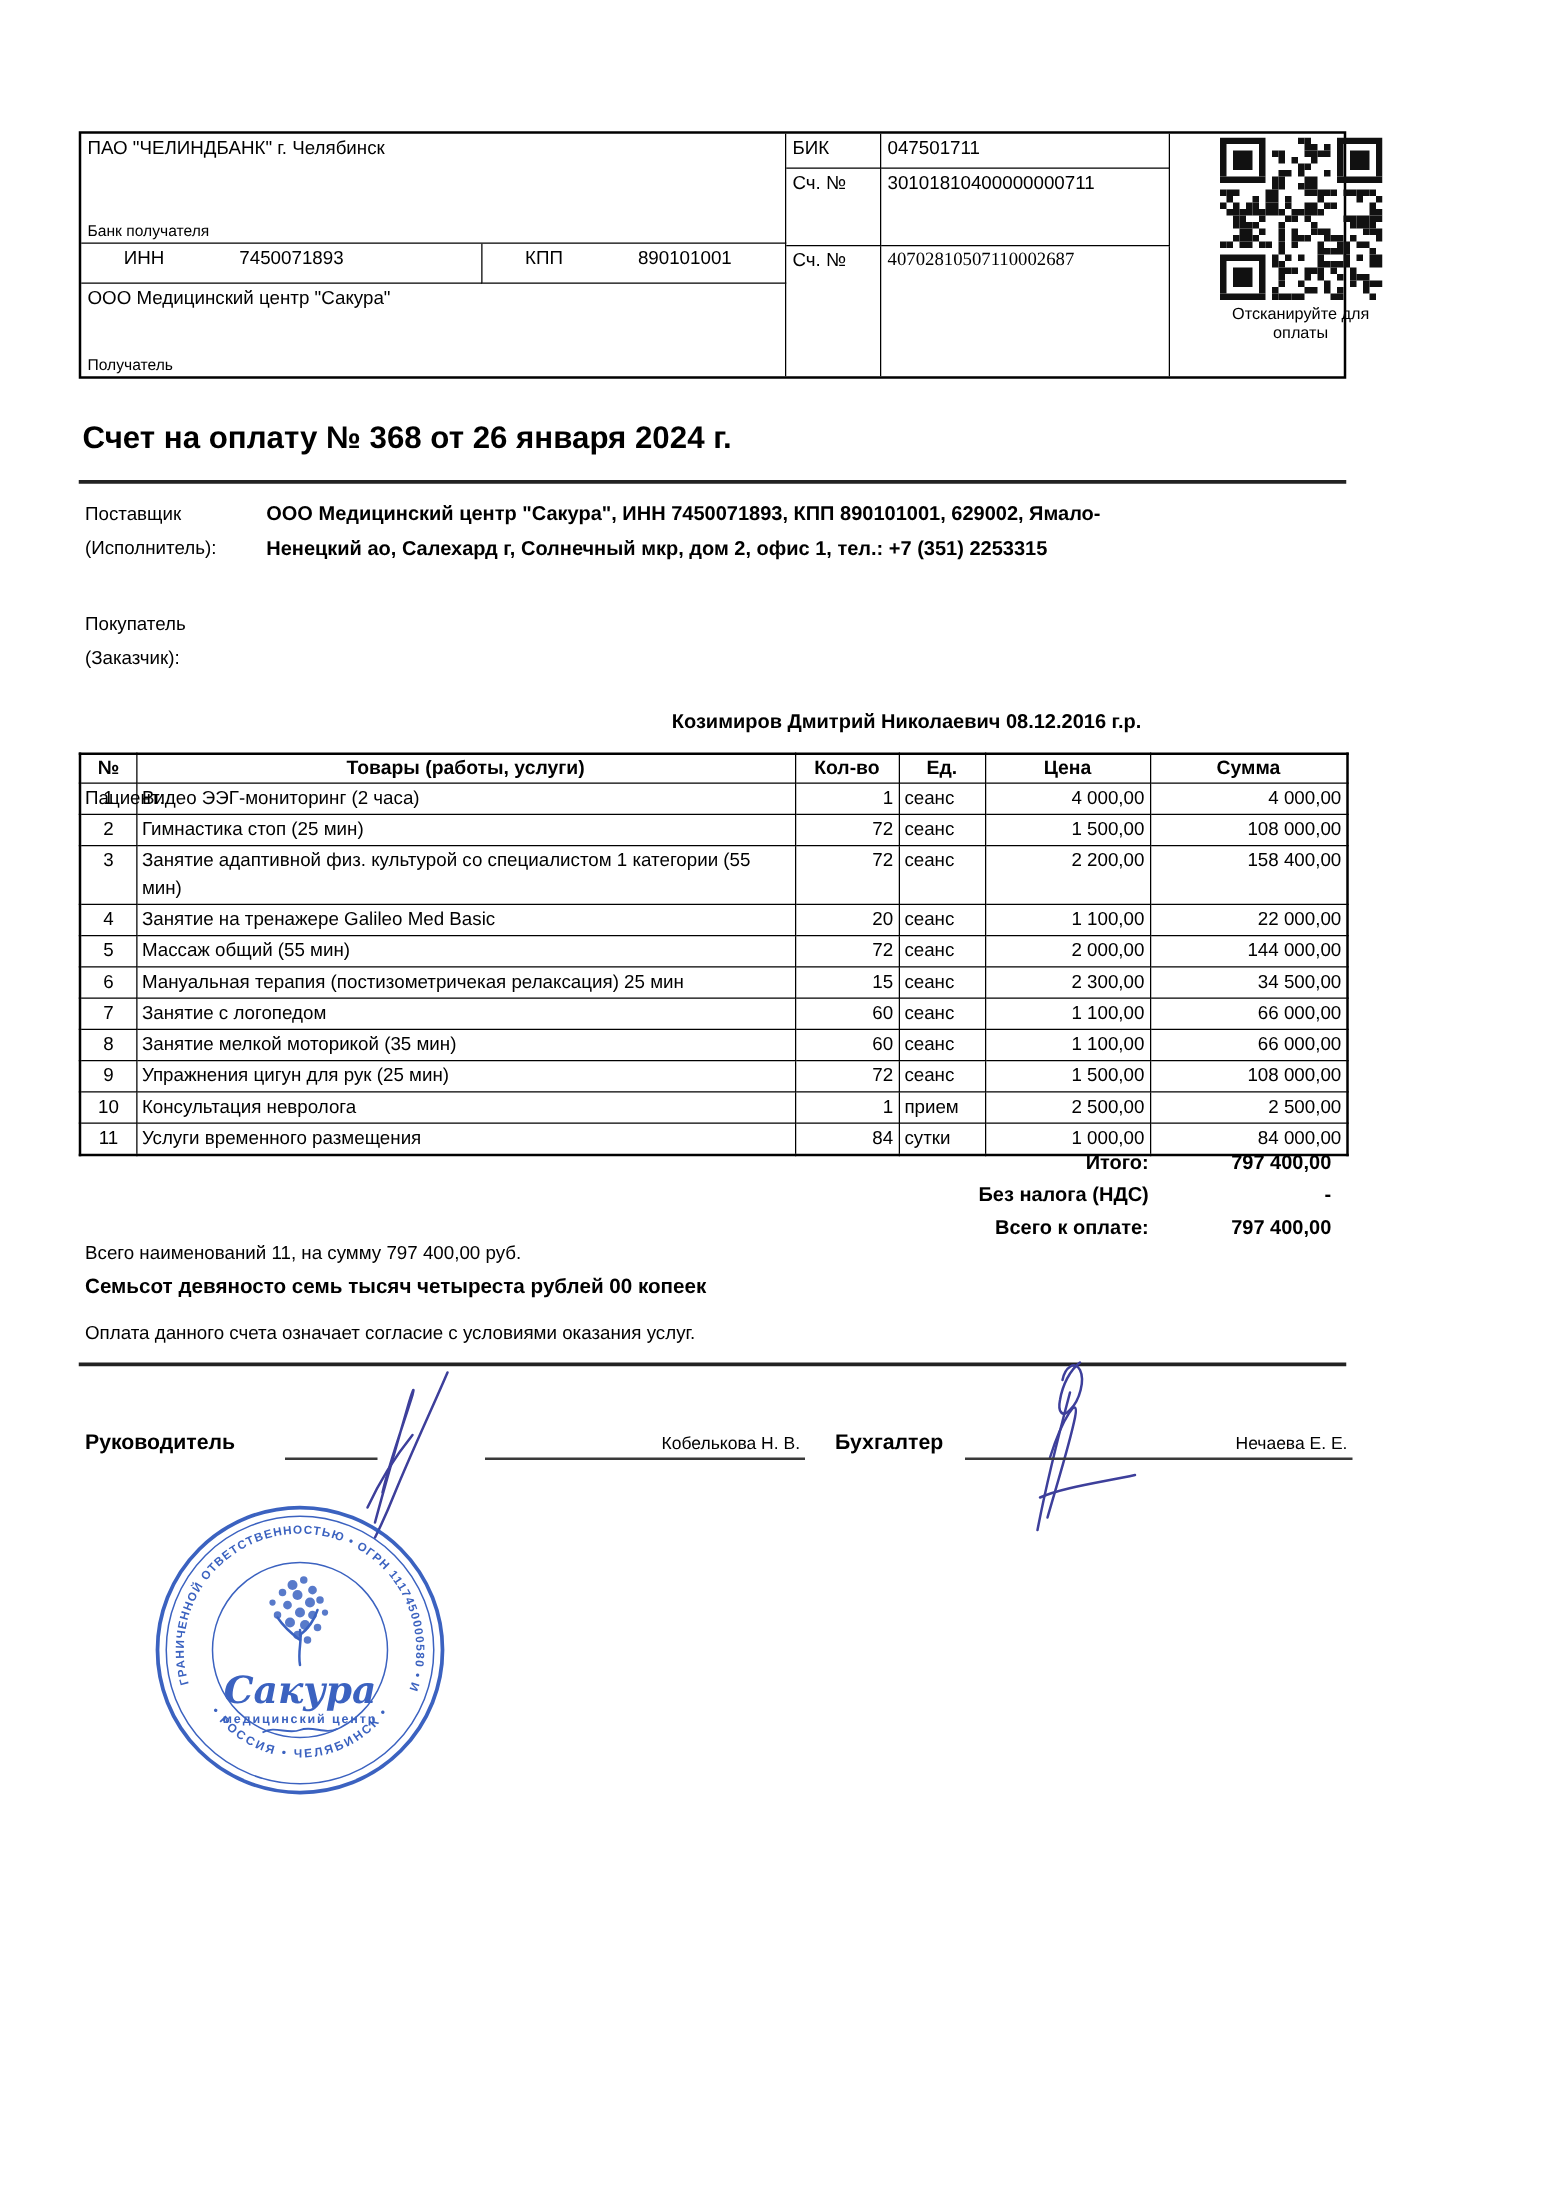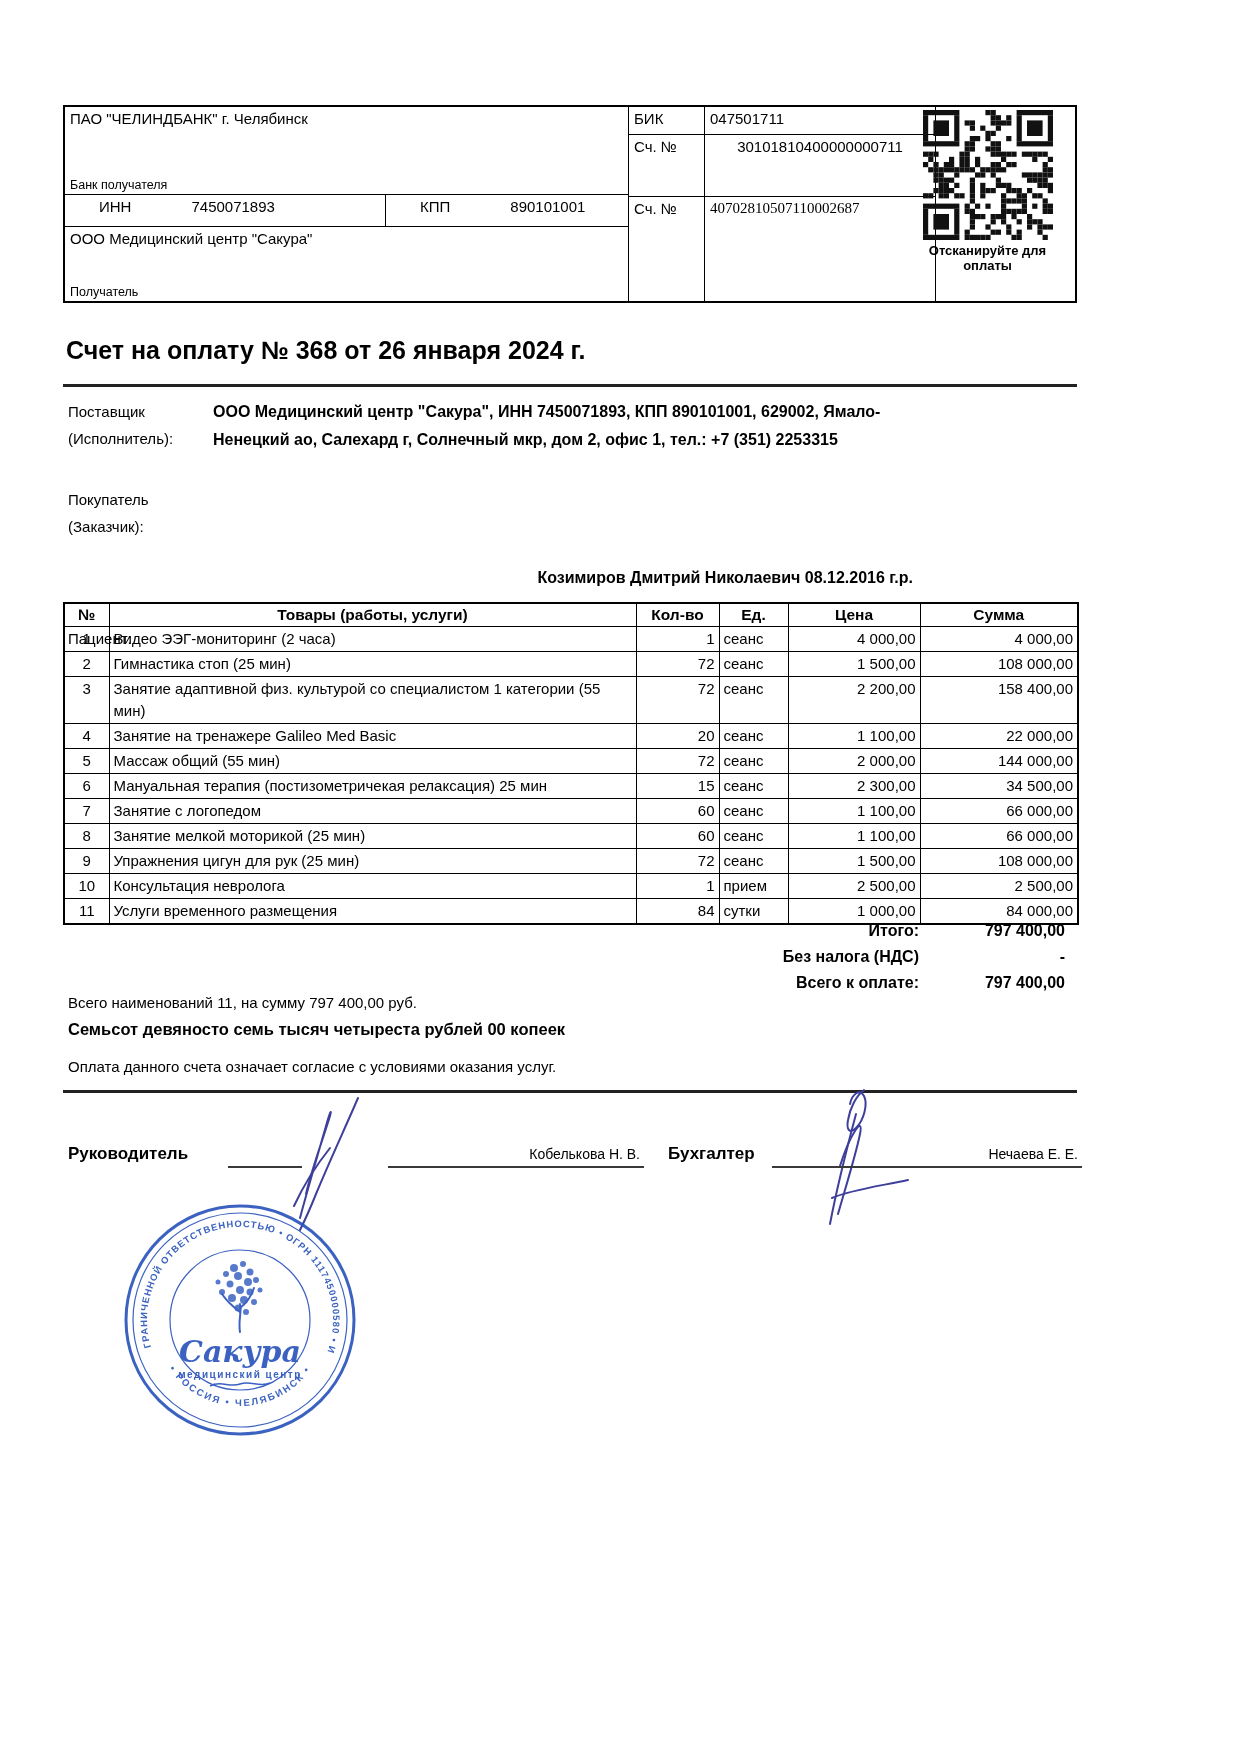--- a/index.html
+++ b/index.html
@@ -5,21 +5,21 @@
   html,body{margin:0;padding:0;background:#fff;}
   body{width:1241px;height:1755px;position:relative;font-family:"Liberation Sans",sans-serif;color:#000;}
   .abs{position:absolute;box-sizing:border-box;}
   
   .bank{left:63px;top:105px;width:1014px;height:198px;border:2px solid #000;}
   .cell{position:absolute;box-sizing:border-box;font-size:15px;padding:3px 5px;overflow:hidden;}
   .br{border-right:1px solid #000;} .bb{border-bottom:1px solid #000;}
   .caption{position:absolute;left:5px;bottom:2px;font-size:12.5px;margin-top:39px;}
   .pair{display:flex;align-items:flex-start;padding-left:34px;}
   .pair .v{margin-left:60px;}
-  .qrcell{position:absolute;left:853px;top:0;width:139px;height:194px;font-weight:bold;}
+  .qrcell{position:absolute;left:906px;top:0;width:139px;height:194px;}
   .qrcap{position:absolute;left:0;top:136px;width:139px;text-align:center;font-size:13px;line-height:15px;}
   
   .title{left:66px;top:336px;font-size:25px;font-weight:bold;}
   .rule{height:3px;background:#222;}
   
   .plabel{font-size:15px;line-height:27px;width:150px;}
   .pvalue{font-weight:bold;font-size:16px;line-height:27.5px;width:700px;}
   
   table.items{position:absolute;left:63px;top:602px;width:1014px;border-collapse:collapse;table-layout:fixed;border:2px solid #000;font-size:15px;}
   table.items th{border:1px solid #000;font-weight:bold;font-size:15.5px;padding:2px 4px;text-align:center;}
@@ -60,21 +60,21 @@
     <span>КПП</span>
     <span class="v">890101001</span>
   </div>
   <div class="cell br" style="left:0;top:120px;width:564px;height:74px;">
     <div>ООО Медицинский центр "Сакура"</div>
     <div class="caption">Получатель</div>
   </div>
   <div class="cell br bb" style="left:564px;top:0;width:76px;height:28px;">БИК</div>
   <div class="cell br bb" style="left:640px;top:0;width:231px;height:28px;">047501711</div>
   <div class="cell br bb" style="left:564px;top:28px;width:76px;height:62px;">Сч. №</div>
-  <div class="cell br bb" style="left:640px;top:28px;width:231px;height:62px;text-align:center;">30101810400000000711</div>
+  <div class="cell br bb" style="left:640px;top:28px;width:231px;height:62px;">30101810400000000711</div>
   <div class="cell br" style="left:564px;top:90px;width:76px;height:104px;">Сч. №</div>
   <div class="cell br" style="left:640px;top:90px;width:231px;height:104px;font-family:Liberation Serif, serif;">40702810507110002687</div>
   <div class="qrcell">
     <svg class="abs" style="left:5px;top:3px;" width="130" height="130" viewBox="0 0 130 130" fill="#111">
         <rect x="0" y="0" width="36.4" height="5.2"></rect>
         <rect x="0" y="31.200000000000003" width="36.4" height="5.2"></rect>
         <rect x="0" y="5.2" width="5.2" height="26"></rect>
         <rect x="31.200000000000003" y="5.2" width="5.2" height="26"></rect>
         <rect x="10.4" y="10.4" width="15.600000000000001" height="15.600000000000001"></rect>
         <rect x="93.60000000000001" y="0" width="36.4" height="5.2"></rect>
@@ -374,21 +374,21 @@
     <tr>
       <td class="c-num">7</td>
         <td class="c-name">Занятие с логопедом</td>
         <td class="c-qty">60</td>
         <td class="c-unit">сеанс</td>
         <td class="c-price">1 100,00</td>
         <td class="c-sum">66 000,00</td>
     </tr>
     <tr>
       <td class="c-num">8</td>
-        <td class="c-name">Занятие мелкой моторикой (25 мин)</td>
+        <td class="c-name">Занятие мелкой моторикой (35 мин)</td>
         <td class="c-qty">60</td>
         <td class="c-unit">сеанс</td>
         <td class="c-price">1 100,00</td>
         <td class="c-sum">66 000,00</td>
     </tr>
     <tr>
       <td class="c-num">9</td>
         <td class="c-name">Упражнения цигун для рук (25 мин)</td>
         <td class="c-qty">72</td>
         <td class="c-unit">сеанс</td>

